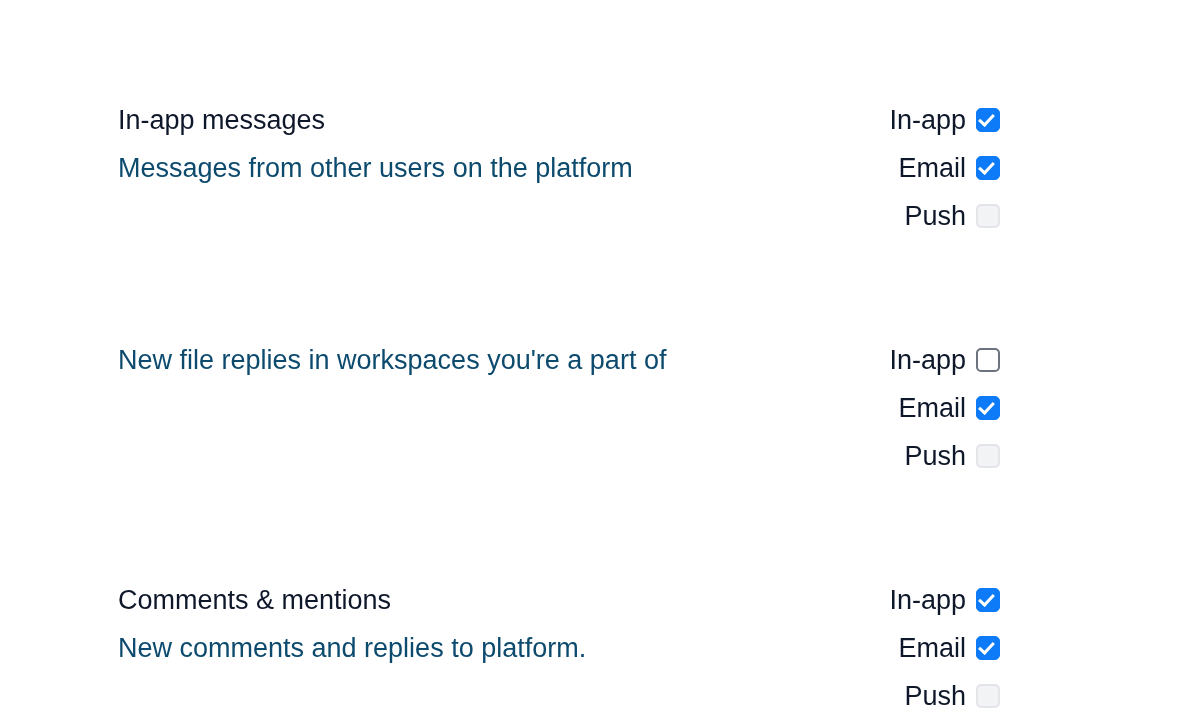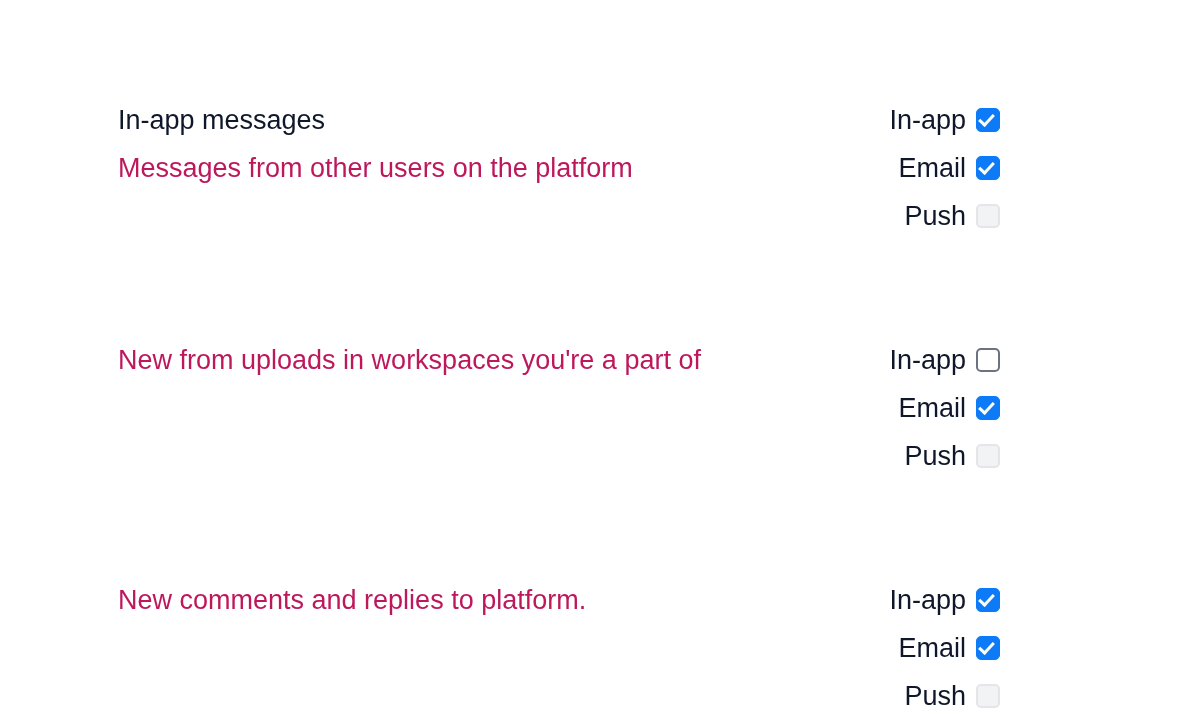--- a/index.html
+++ b/index.html
@@ -45,21 +45,21 @@
     line-height: 48px;
     font-weight: 400;
     color: #0f172a;
     white-space: nowrap;
   }
 
   .pref-desc {
     font-size: 27px;
     line-height: 48px;
     font-weight: 400;
-    color: #be185d;
+    color: #0c4a6e;
     white-space: nowrap;
   }
 
   .pref-channels {
     flex: 0 0 auto;
     display: flex;
     flex-direction: column;
     align-items: flex-end;
     width: 135px;
   }
@@ -164,21 +164,21 @@
         <span class="checkbox is-disabled" role="checkbox" aria-disabled="true" aria-checked="false">
           <span class="cb-box"></span>
 
         </span>
       </div>
     </div>
   </div>
 
   <div class="pref-group">
     <div class="pref-info">
-      <div class="pref-desc">New from uploads in workspaces you're a part of</div>
+      <div class="pref-desc">New file replies in workspaces you're a part of</div>
     </div>
     <div class="pref-channels">
       <div class="channel-row">
         <span class="channel-label">In-app</span>
         <span class="checkbox is-unchecked" role="checkbox" aria-checked="false">
           <span class="cb-box"></span>
 
         </span>
       </div>
       <div class="channel-row">
@@ -193,20 +193,21 @@
         <span class="checkbox is-disabled" role="checkbox" aria-disabled="true" aria-checked="false">
           <span class="cb-box"></span>
 
         </span>
       </div>
     </div>
   </div>
 
   <div class="pref-group">
     <div class="pref-info">
+      <div class="pref-title">Comments &amp; mentions</div>
       <div class="pref-desc">New comments and replies to platform.</div>
     </div>
     <div class="pref-channels">
       <div class="channel-row">
         <span class="channel-label">In-app</span>
         <span class="checkbox is-checked" role="checkbox" aria-checked="true">
           <span class="cb-box"></span>
           <span class="cb-tick"></span>
         </span>
       </div>

